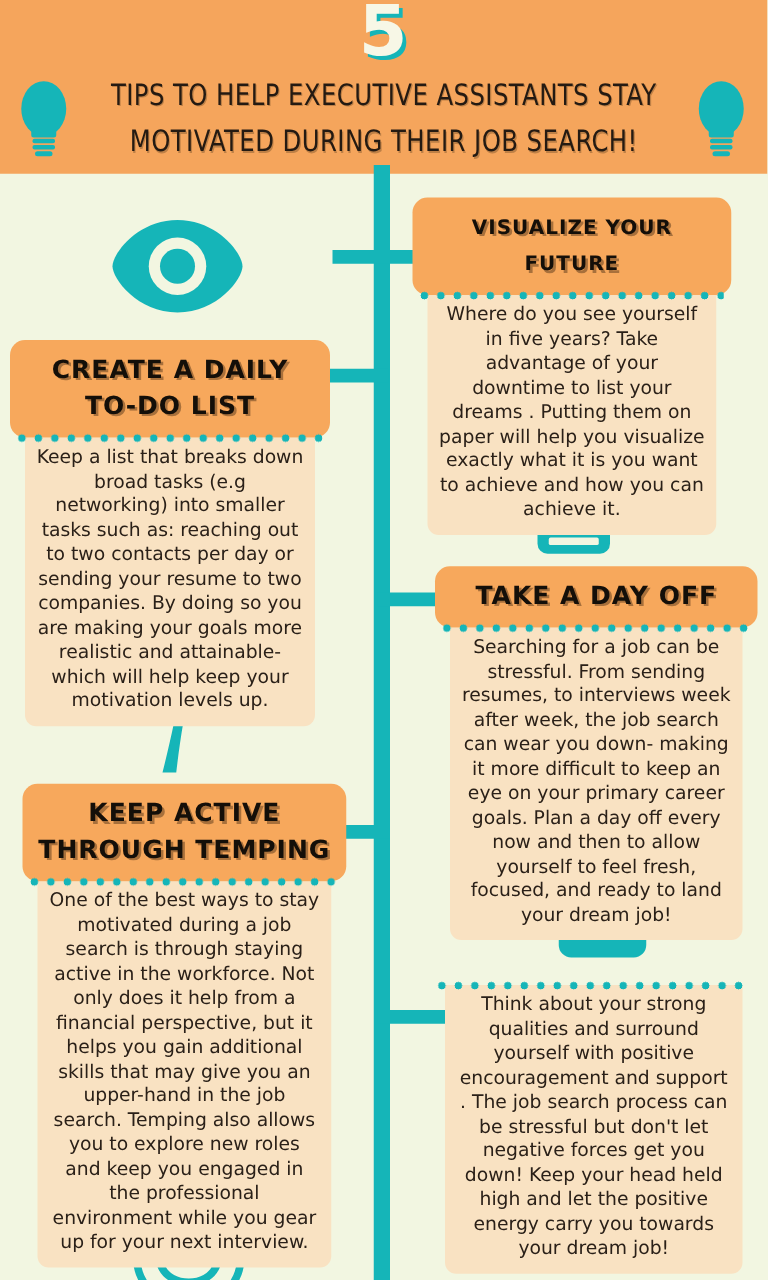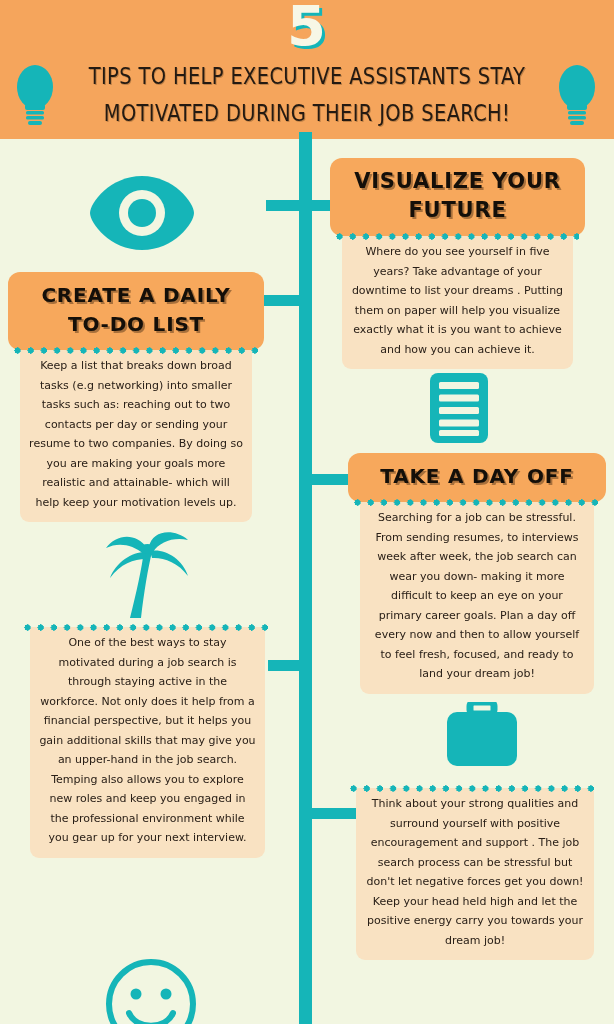--- a/index.html
+++ b/index.html
@@ -117,30 +117,30 @@
   }
   .card-body {
     position: relative;
     margin: 0 12px;
     background: #f9e2c2;
     border-radius: 0 0 9px 9px;
     padding: 6px 9px 10px 9px;
     box-sizing: border-box;
     text-align: center;
     font-family: "DejaVu Sans", sans-serif;
-    font-size: 11px;
+    font-size: 15px;
     line-height: 19.5px;
     color: #2a2018;
     z-index: 2;
     margin-top: -4px;
   }
 
   
   #card-visualize { left: 330px; top: 158px; width: 255px; }
-  #card-visualize .card-header { font-size: 21px; }
+  #card-visualize .card-header { font-size: 16px; }
   #card-todo      { left: 8px;   top: 272px; width: 256px; }
   #card-dayoff    { left: 348px; top: 453px; width: 258px; }
   #card-temping   { left: 18px;  top: 627px; width: 259px; }
   #card-positive  { left: 344px; top: 788px; width: 262px; }
 
   
   .icon { position: absolute; }
   #icon-eye       { left: 86px;  top: 170px; width: 112px; height: 86px; }
   #icon-doc       { left: 428px; top: 371px; width: 62px;  height: 74px; }
   #icon-palm      { left: 100px; top: 528px; width: 98px;  height: 92px; }
@@ -231,20 +231,21 @@
     <div class="card-body">Searching for a job can be stressful. From sending resumes, to interviews week after week, the job search can wear you down- making it more difficult to keep an eye on your primary career goals. Plan a day off every now and then to allow yourself to feel fresh, focused, and ready to land your dream job!</div>
   </div>
 
   <div class="card" id="card-todo">
     <div class="card-header">CREATE A DAILY TO-DO LIST</div>
     <div class="dots"></div>
     <div class="card-body">Keep a list that breaks down broad tasks (e.g networking) into smaller tasks such as: reaching out to two contacts per day or sending your resume to two companies. By doing so you are making your goals more realistic and attainable- which will help keep your motivation levels up.</div>
   </div>
 
   <div class="card" id="card-temping">
+    <div class="card-header">KEEP ACTIVE THROUGH TEMPING</div>
     <div class="dots"></div>
     <div class="card-body">One of the best ways to stay motivated during a job search is through staying active in the workforce. Not only does it help from a financial perspective, but it helps you gain additional skills that may give you an upper-hand in the job search. Temping also allows you to explore new roles and keep you engaged in the professional environment while you gear up for your next interview.</div>
   </div>
 
   <div class="card" id="card-positive">
     <div class="dots"></div>
     <div class="card-body">Think about your strong qualities and surround yourself with positive encouragement and support . The job search process can be stressful but don't let negative forces get you down! Keep your head held high and let the positive energy carry you towards your dream job!</div>
   </div>
 
 </div>

